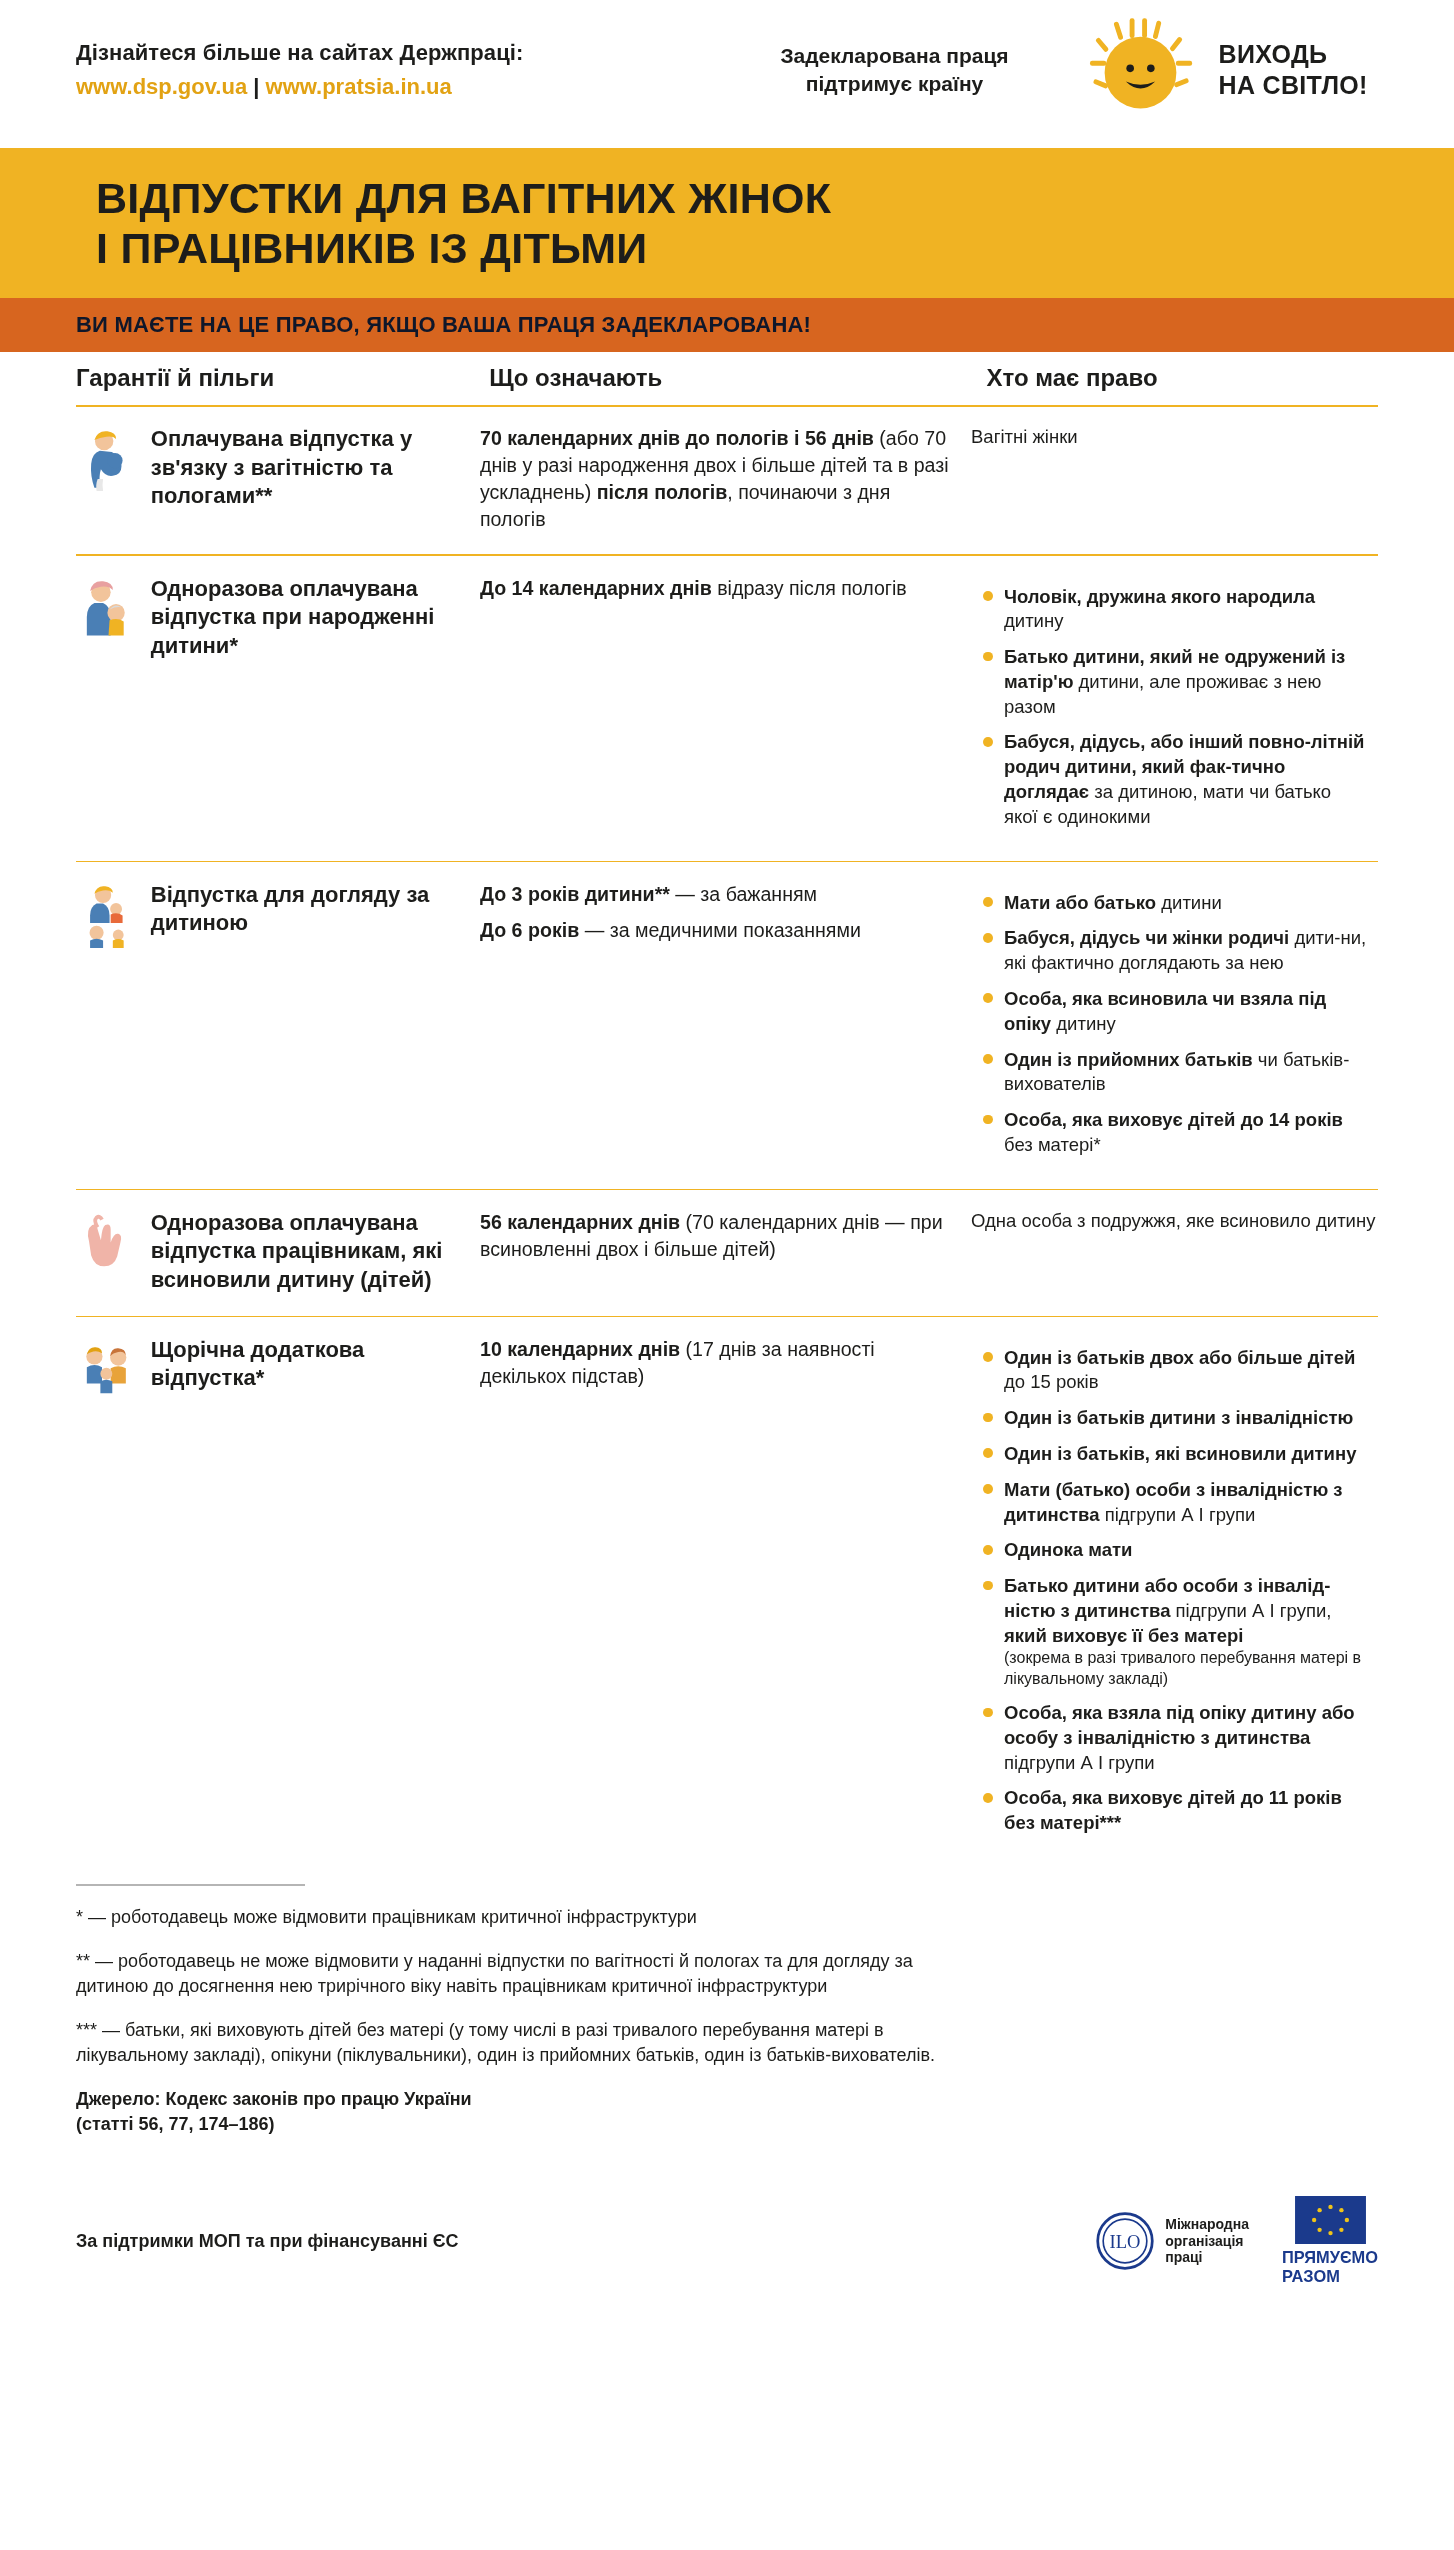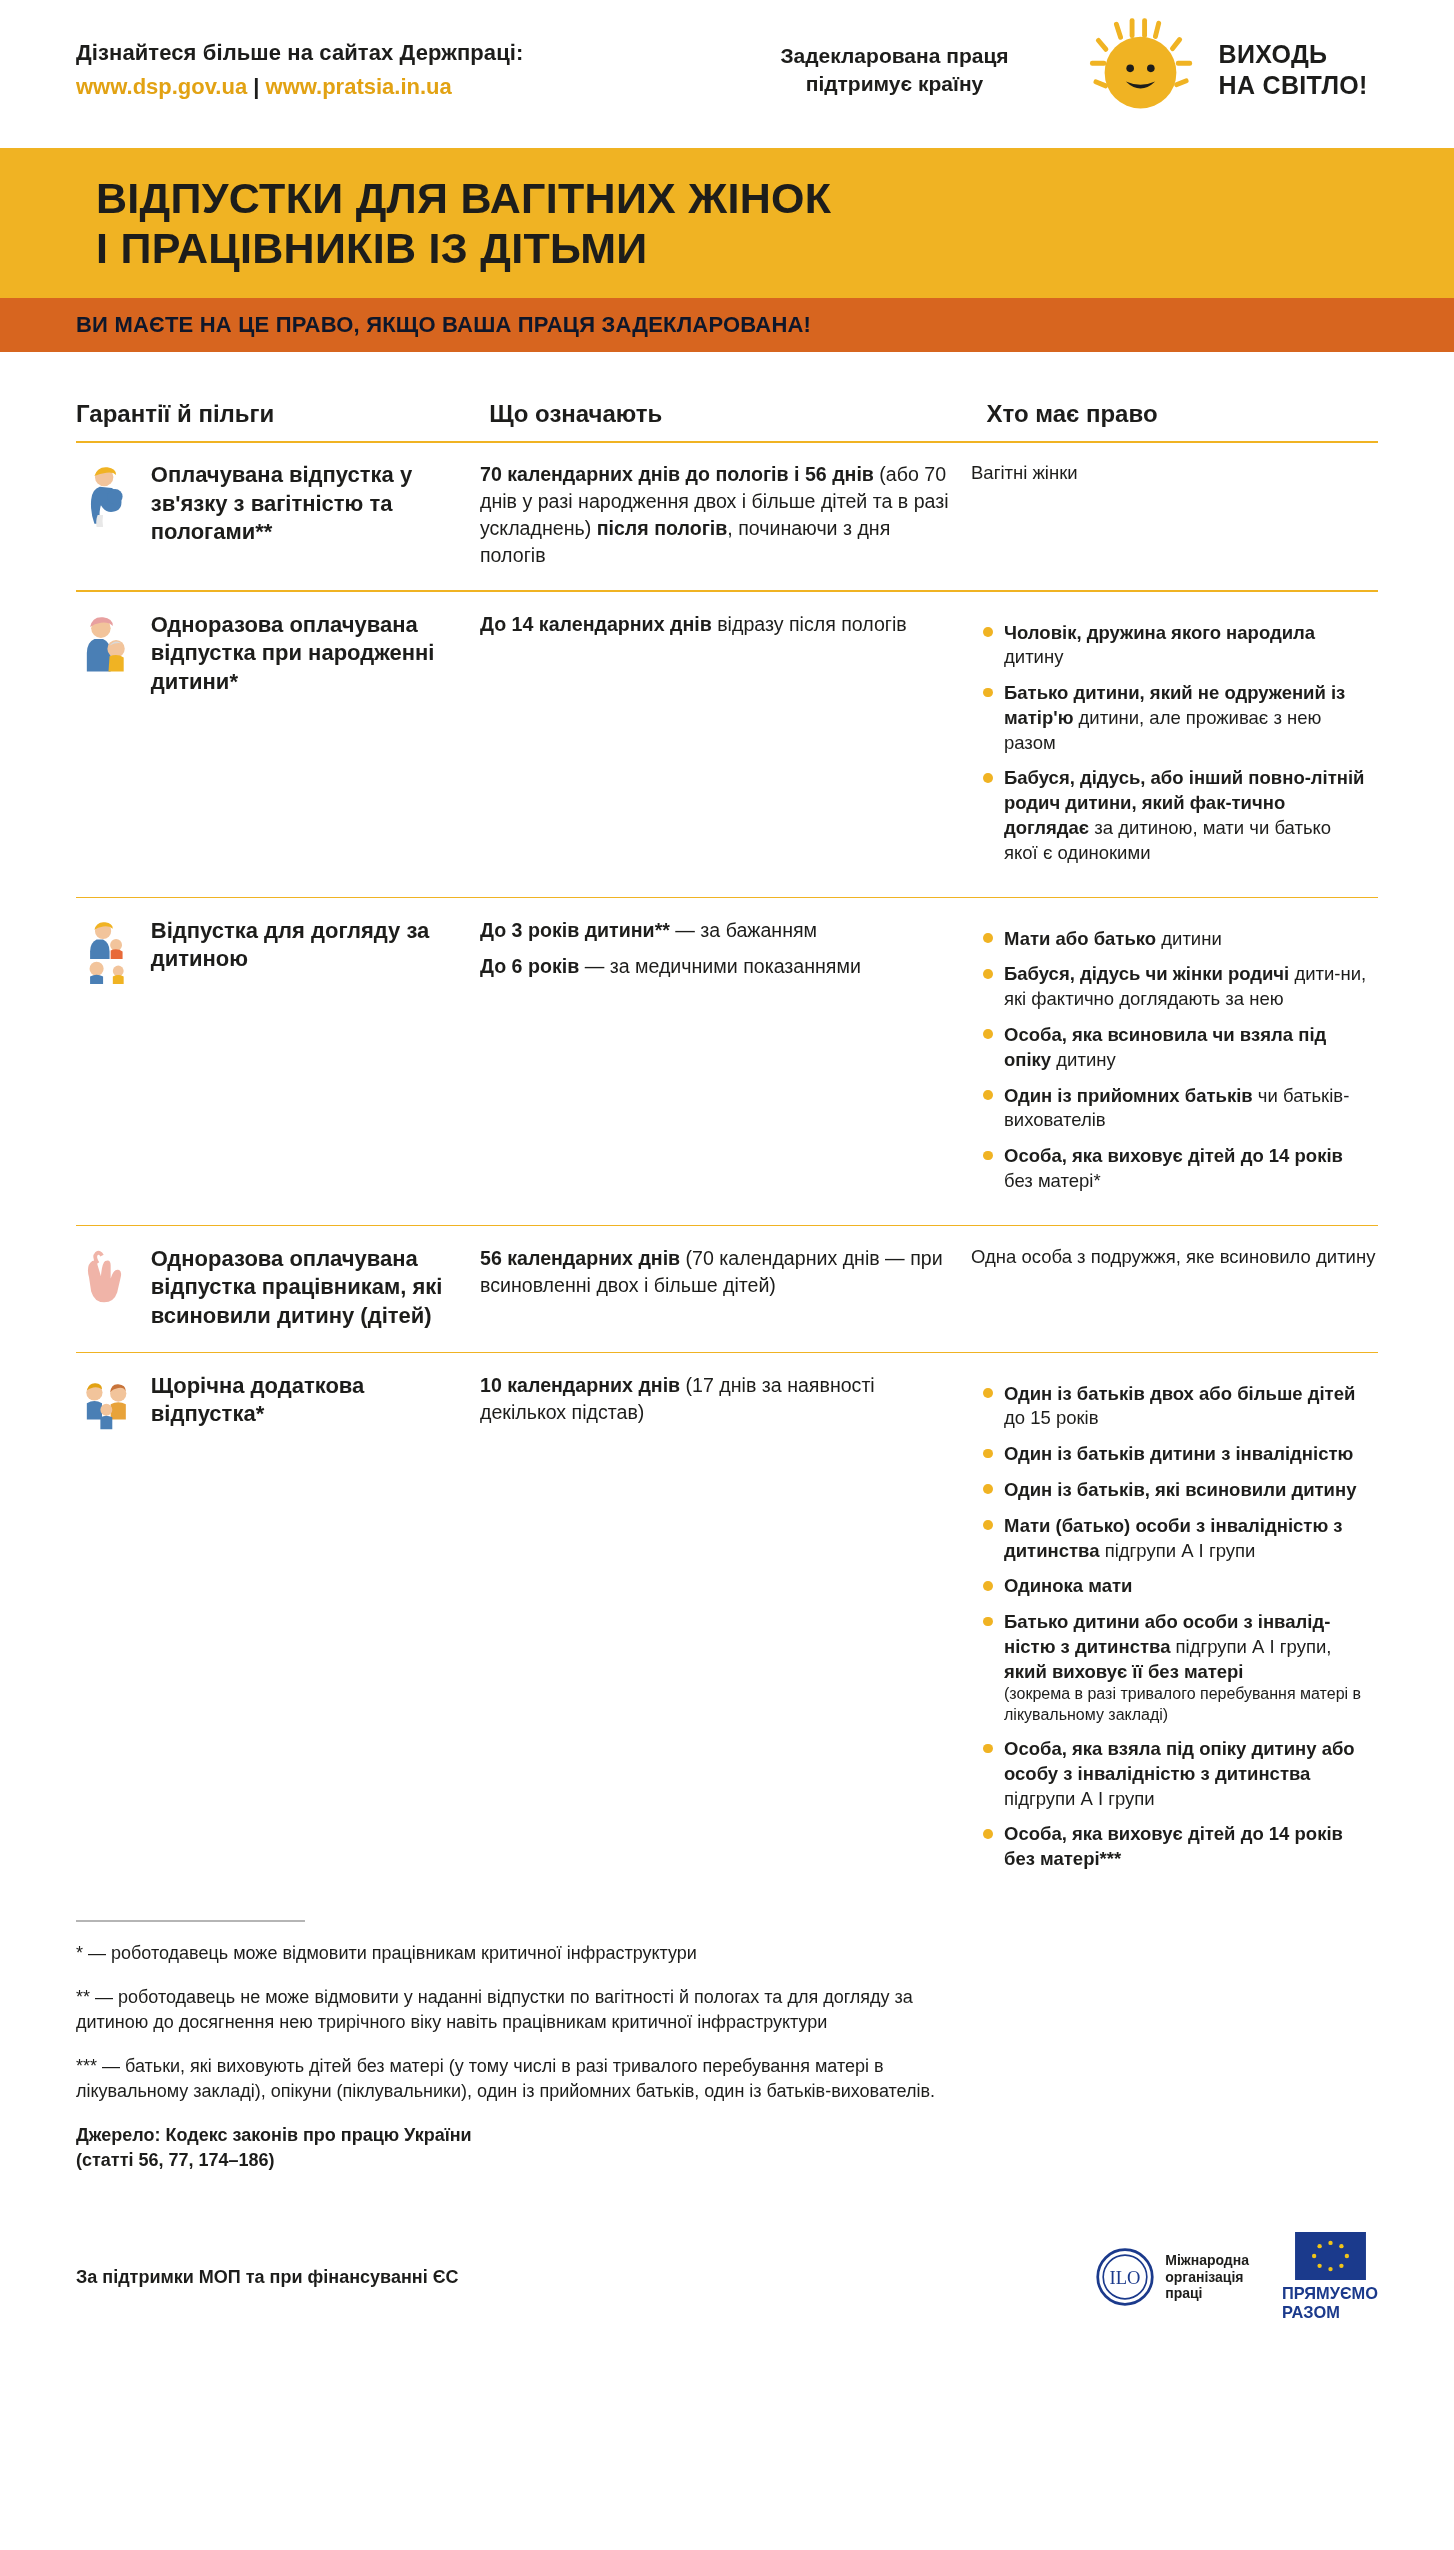--- a/index.html
+++ b/index.html
@@ -52,21 +52,21 @@
     box-sizing:border-box;
   }
   .subtitle-band .sub{
     margin:0;font-size:22px;font-weight:bold;color:#0f172a;letter-spacing:0.2px;text-transform:uppercase;
   }
 
   
   .table{padding:0 76px;box-sizing:border-box;}
   .head-row{
     display:flex;
-    padding-top:48px;
+    padding-top:12px;
     padding-bottom:13px;
     gap:24px;
   }
   .head-row .h{
     font-size:24px;font-weight:bold;color:#1d1d1b;
   }
   .c1{width:404px;box-sizing:border-box;padding-right:16.4px;}
   .c2{width:491px;box-sizing:border-box;padding-right:22px;}
   .c3{width:407px;box-sizing:border-box;}
 
@@ -323,21 +323,21 @@
         </div>
       <div class="cell c3">
         <ul class="who">
             <li><b>Один із батьків двох або більше дітей</b> до 15 років</li>
             <li><b>Один із батьків дитини з інвалідністю</b></li>
             <li><b>Один із батьків, які всиновили дитину</b></li>
             <li><b>Мати (батько) особи з інвалідністю з дитинства</b> підгрупи А I групи</li>
             <li><b>Одинока мати</b></li>
             <li><b>Батько дитини або особи з інвалід-ністю з дитинства</b> підгрупи А I групи, <b>який виховує її без матері</b><span class="small">(зокрема в разі тривалого перебування матері в лікувальному закладі)</span></li>
             <li><b>Особа, яка взяла під опіку дитину або особу з інвалідністю з дитинства</b> підгрупи А I групи</li>
-            <li><b>Особа, яка виховує дітей до 14 років без матері***</b></li>
+            <li><b>Особа, яка виховує дітей до 11 років без матері***</b></li>
           </ul>
       </div>
     </div>
   </div>
 
   <div class="bottom">
     <div class="notes">
       <div class="divider"></div>
       <p>* — роботодавець може відмовити працівникам критичної інфраструктури</p>
       <p>** — роботодавець не може відмовити у наданні відпустки по вагітності й пологах та для догляду за дитиною до досягнення нею трирічного віку навіть працівникам критичної інфраструктури</p>

